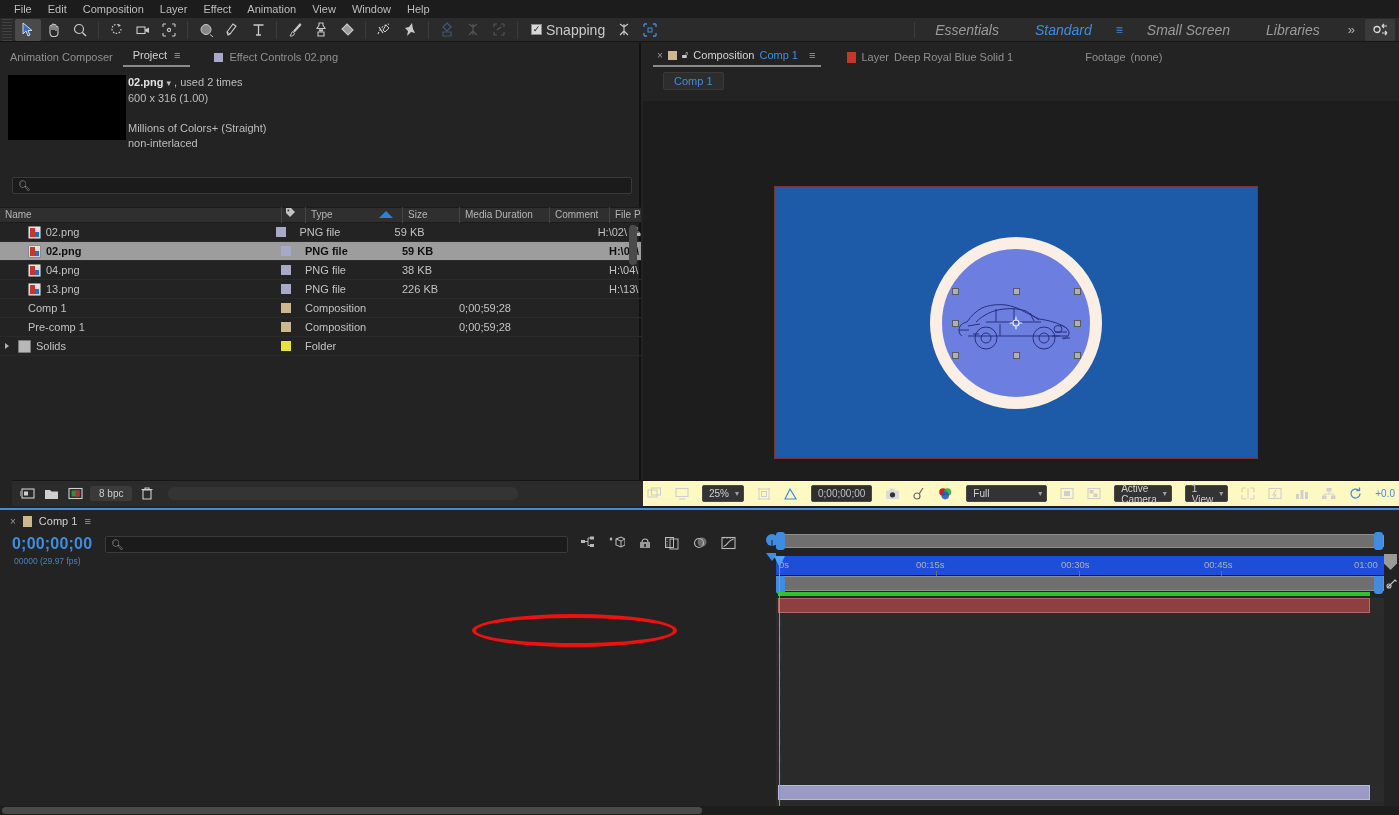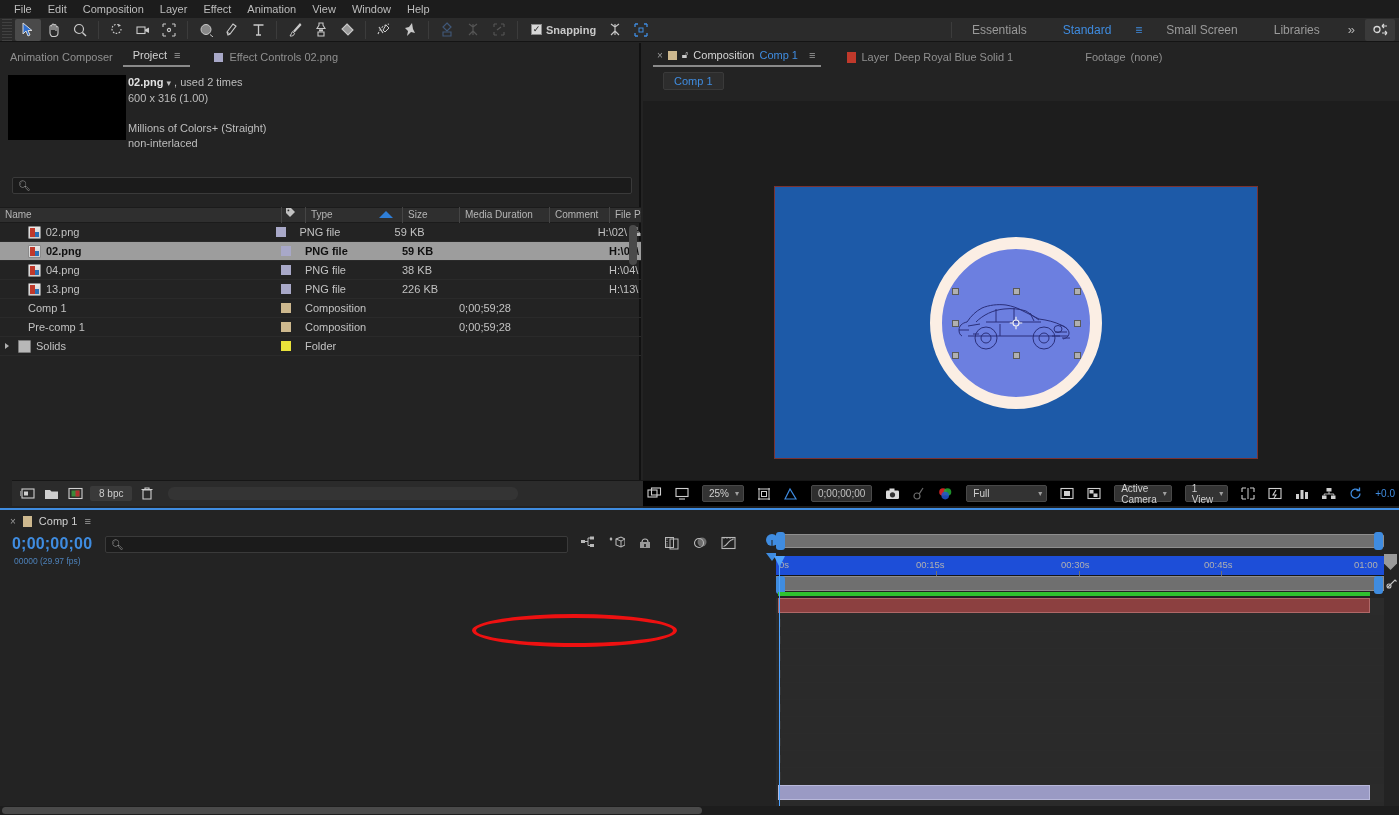--- a/index.html
+++ b/index.html
@@ -35,23 +35,23 @@
   }
   .tbtn.sel { background:#4a4a4a; border-radius:2px; }
   .tbtn svg { display:block; }
   .tsep { width:1px; height:18px; background:#3c3c3c; margin:0 5px; }
   .snapwrap { display:flex; align-items:center; gap:4px; margin-left:8px; }
   .chk {
     width:11px; height:11px; background:#d8d8d8; border:1px solid #8a8a8a;
     display:flex; align-items:center; justify-content:center;
     font-size:9px; color:#1a1a1a; line-height:1;
   }
-  .snaplab { font-size:11px; color:#c9c9c9;font-weight:bold; }
+  .snaplab { font-size:14px; color:#c9c9c9; }
   .wsbar { margin-left:auto; display:flex; align-items:center; height:24px; }
-  .wsbar .ws { padding:0 18px; font-size:12px; color:#9a9a9a; line-height:24px; }
+  .wsbar .ws { padding:0 18px; font-size:14px; color:#9a9a9a; line-height:24px;font-style:italic; }
   .wsbar .ws.active { color:#3f8ce0; }
   .wsbar .wsdiv { width:1px; height:16px; background:#3c3c3c; margin:0 2px; }
   .wsmenu { color:#3f8ce0; font-size:12px; padding:0 6px; }
   .chev2 { color:#b0b0b0; font-size:13px; padding:0 10px; }
   .gearbtn { width:30px; height:22px; display:flex; align-items:center; justify-content:center;
              background:#3a3a3a; border-radius:2px; margin-right:4px; }
 
   
   .project {
     position:absolute; left:0; top:43px; width:641px; height:463px;
@@ -148,21 +148,21 @@
     width:172px; height:172px; border-radius:50%;
     background:#6c7fe0; border:12px solid #fbeee4;
   }
   .carbox { position:absolute; left:50%; top:50%; transform:translate(-50%,-50%); width:120px; height:62px; }
   .handles { position:absolute; left:50%; top:50%; transform:translate(-50%,-50%); width:122px; height:64px; }
   .hd { position:absolute; width:7px; height:7px; background:#b0b0b0; border:1px solid #5a5a5a; }
   .anchor { position:absolute; left:50%; top:50%; transform:translate(-50%,-50%); width:13px; height:13px; }
 
   .cbottom {
     position:absolute; left:0; bottom:0; width:756px; height:26px;
-    background:#000000; border-top:1px solid #161616;
+    background:#fef9c3; border-top:1px solid #161616;
     display:flex; align-items:center; gap:13px; padding:0 4px;
   }
   .cbi { width:19px; height:18px; display:flex; align-items:center; justify-content:center; color:#cfcfcf; }
   .csel {
     background:#333; border:1px solid #484848; border-radius:2px;
     height:17px; display:flex; align-items:center; padding:0 4px 0 6px;
     font-size:10px; color:#d0d0d0; gap:6px;
   }
   .csel .ar { color:#a0a0a0; font-size:8px; }
   .tcbox { background:#2e2e2e; border:1px solid #4a4a4a; border-radius:2px; height:17px;

